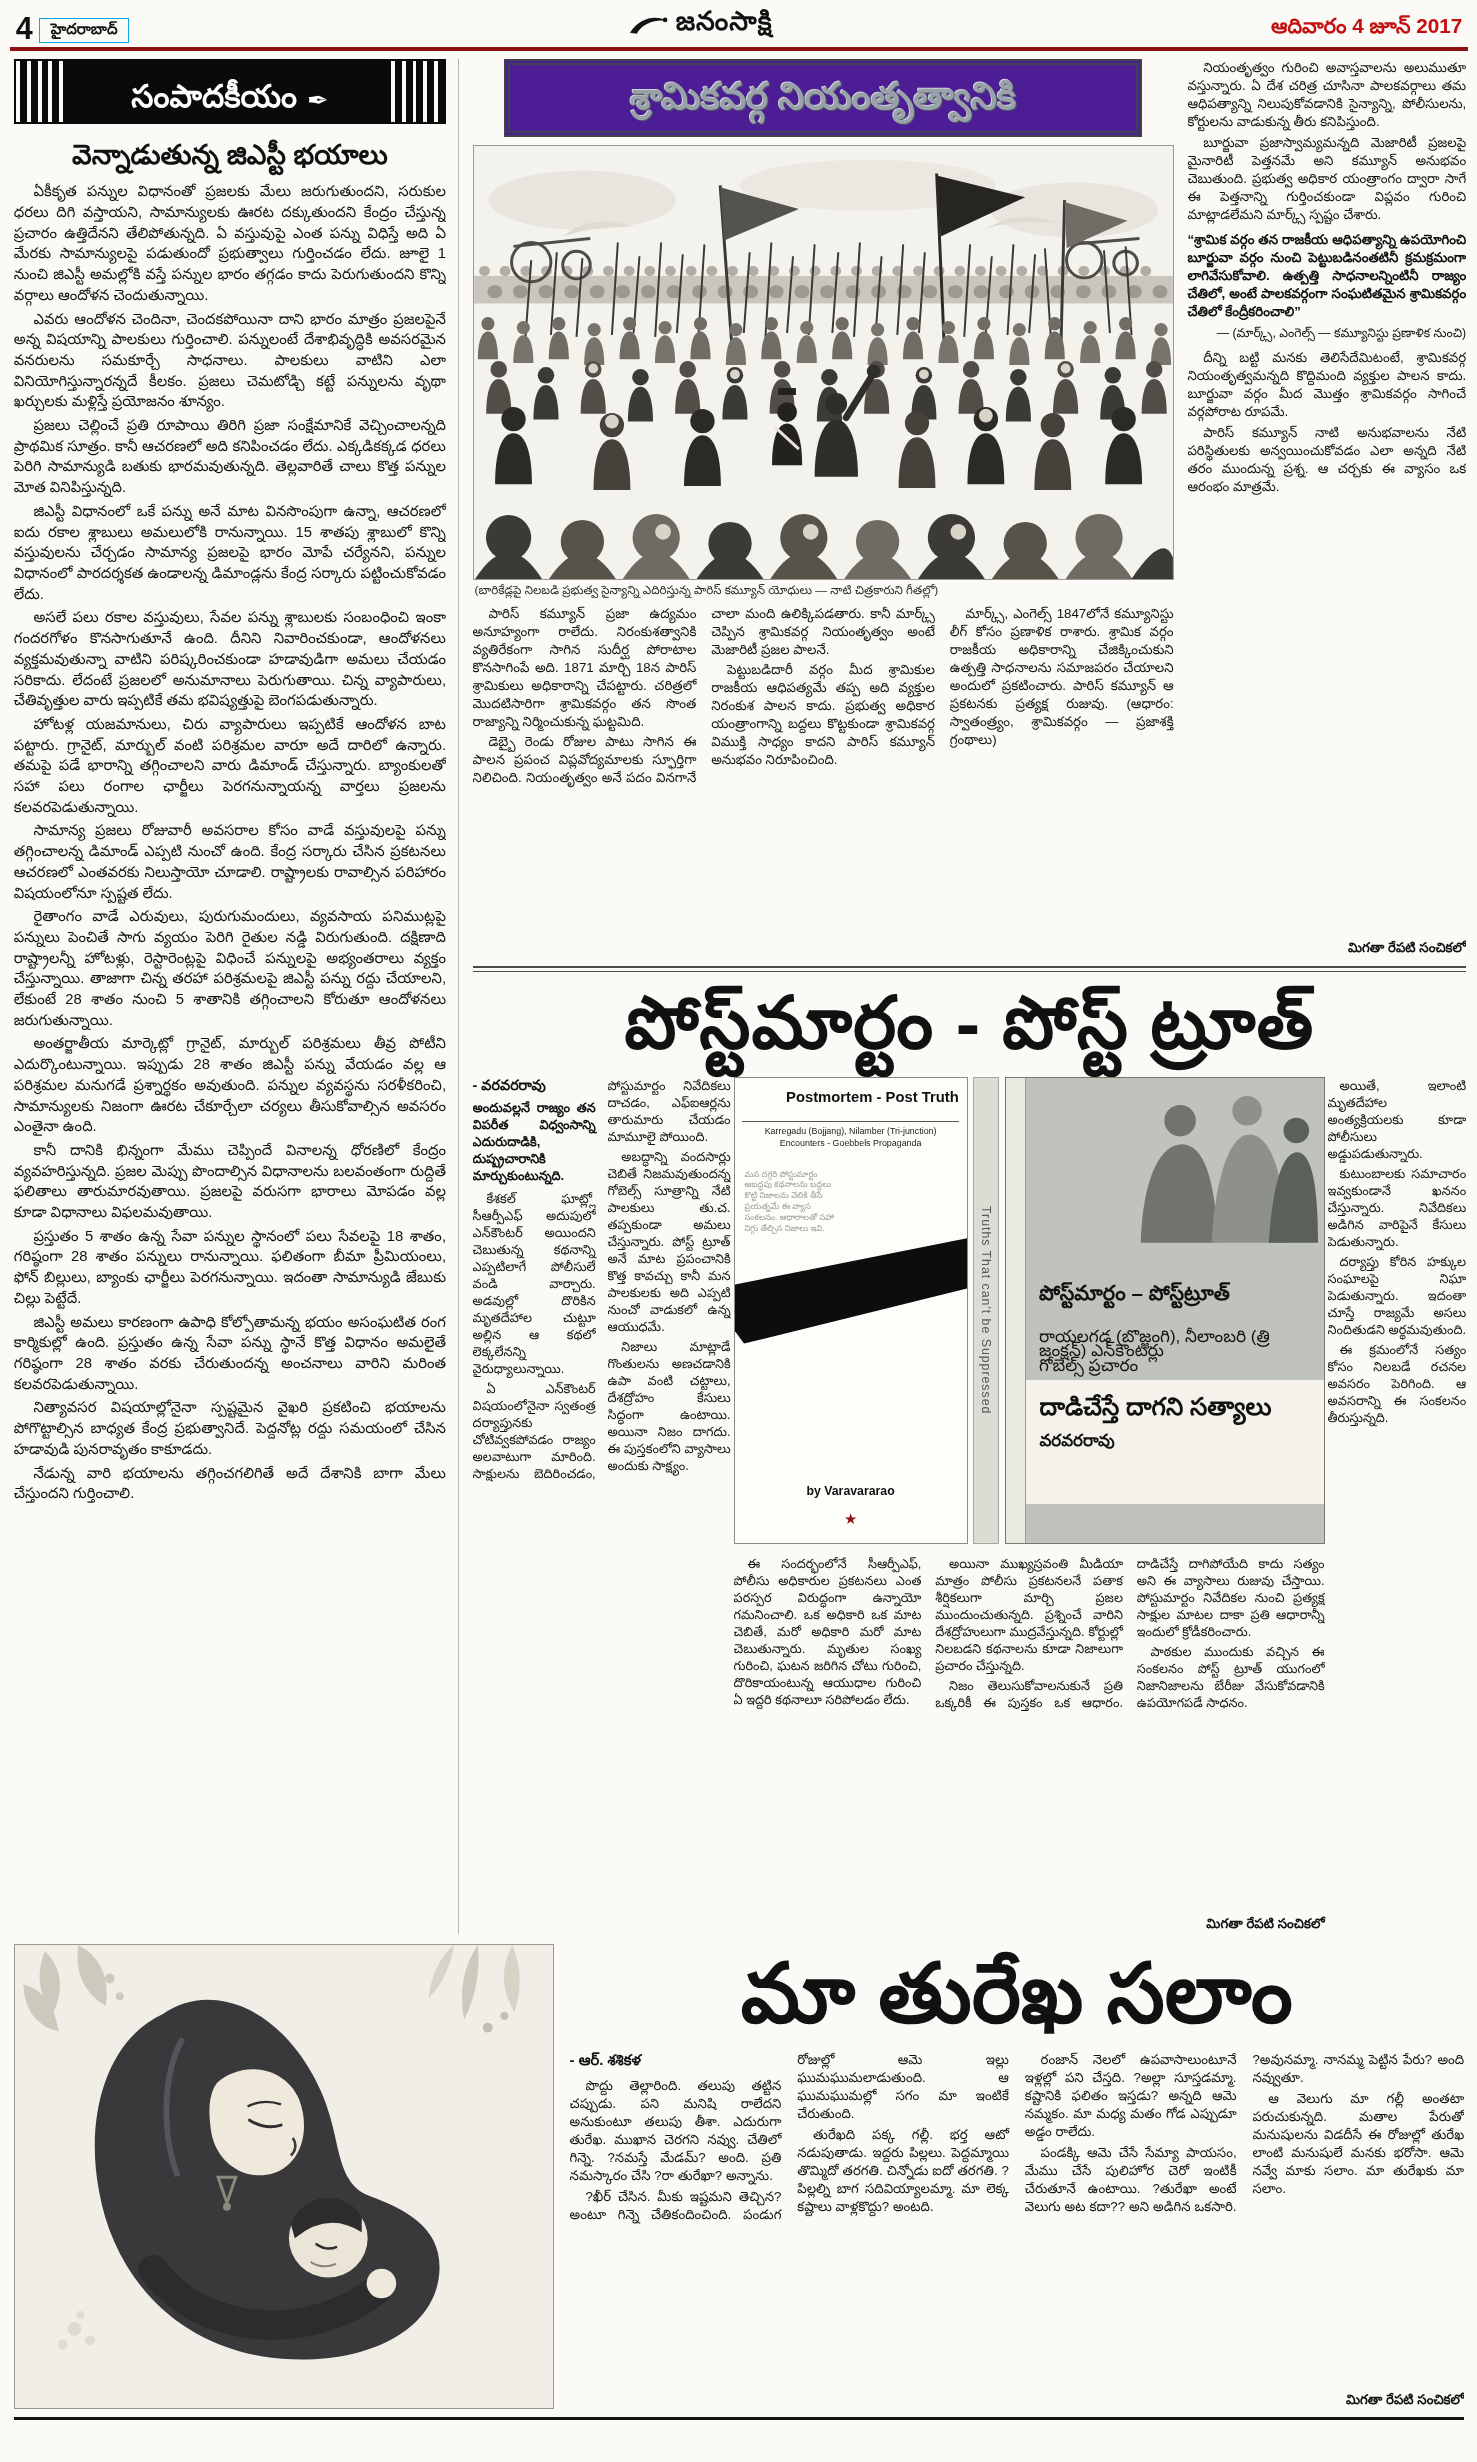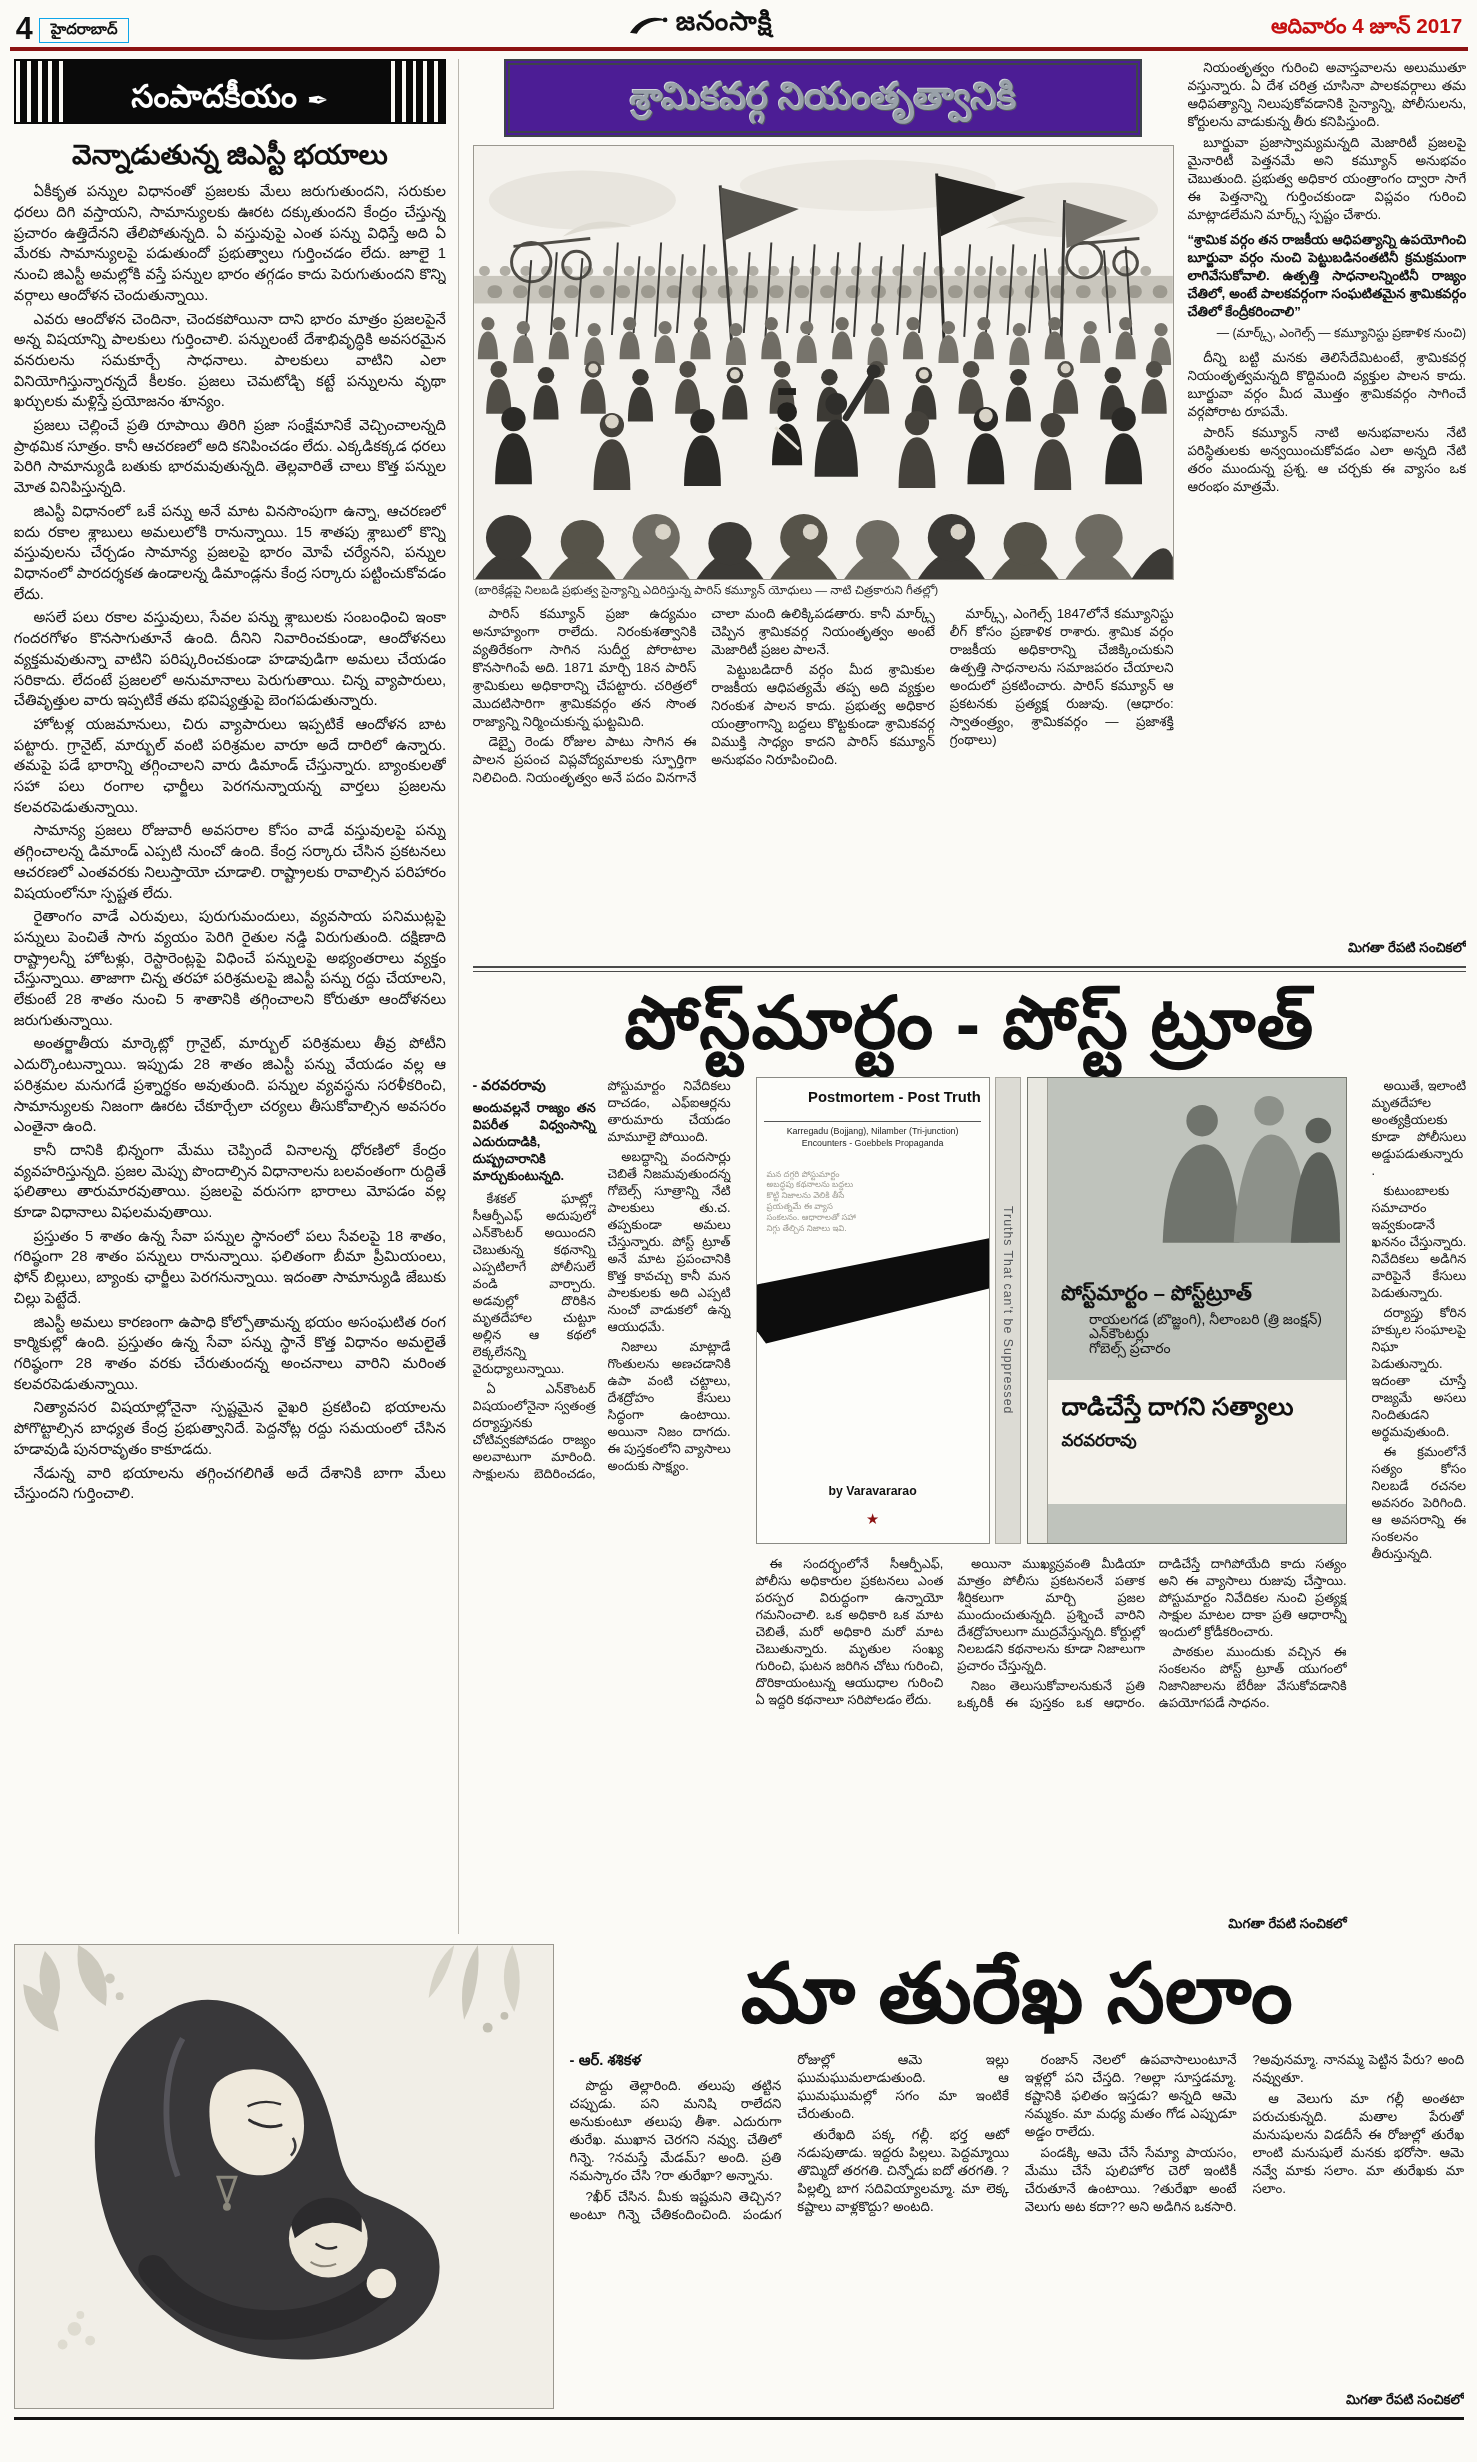--- a/index.html
+++ b/index.html
@@ -48,42 +48,42 @@
   .quote{font-weight:bold;color:#101010;margin:6.9px 0 3px;}
   .attrib{text-align:right;font-size:12.3px;margin-bottom:6.9px;}
   .credit{font-weight:bold;font-size:13.3px;background:#fbfaf6;padding-left:9.9px;}
   .abs-credit{position:absolute;bottom:0;right:0;}
 
   
   .section-divider{border-top:2px solid #4a4a4a;border-bottom:1px solid #4a4a4a;height:5.9px;margin:8.9px 0 5.9px;}
 
   
   .pm-headline{text-align:center;font-size:73px;line-height:1.25;font-weight:800;letter-spacing:1px;white-space:nowrap;}
-  .pm-grid{flex:1;display:flex;gap:25px;margin-top:7.9px;overflow:hidden;}
+  .pm-grid{flex:1;display:flex;gap:3px;margin-top:7.9px;overflow:hidden;}
   .pm-left{width:258px;column-count:2;column-gap:11.8px;font-size:12.8px;line-height:17px;text-align:justify;overflow:hidden;overflow-wrap:anywhere;}
   .pm-left .plist p{text-indent:13.8px;margin-bottom:3px;}
   .pm-byline{font-weight:bold;font-size:14.3px;margin-bottom:5.9px;}
   .pm-intro{font-weight:bold;margin-bottom:5.9px;}
   .pm-center{width:591px;display:flex;flex-direction:column;position:relative;}
   .books{height:467px;display:flex;gap:5.9px;}
   .book-en{width:234px;background:#fdfdfa;border:1px solid #8a8a84;position:relative;padding:11.8px 7.9px;overflow:hidden;}
   .book-en-title{font-size:14.8px;font-weight:bold;text-align:right;border-bottom:1px solid #555;padding-bottom:16px;}
   .book-en-sub{font-size:8.9px;text-align:center;color:#222;margin-top:3.9px;line-height:11.8px;}
   .book-en-scribble{position:absolute;left:9.9px;top:91px;width:99px;font-size:8.4px;color:#9d9b92;line-height:10.8px;}
   .book-en-band{position:absolute;left:-29.6px;top:148px;width:325px;height:118px;background:#0d0d0d;
     clip-path:polygon(0 55%,100% 0,100% 40%,12% 100%);}
   .book-en-author{position:absolute;bottom:45px;left:0;width:100%;text-align:center;font-size:12.3px;font-weight:bold;}
   .book-en-mark{position:absolute;bottom:15.8px;left:0;width:100%;text-align:center;color:#8c1212;font-size:14.8px;}
   .book-strip{width:25.6px;background:#dcdbd4;border:1px solid #a7a59d;display:flex;align-items:center;justify-content:center;}
   .book-strip span{writing-mode:vertical-rl;font-size:12.3px;color:#54575b;letter-spacing:1px;white-space:nowrap;}
   .book-te{flex:1;background:#bfc3bc;border:1px solid #75786f;position:relative;overflow:hidden;}
   .book-te-left{position:absolute;left:0;top:0;bottom:0;width:19.7px;background:#e9e8e1;border-right:1px solid #9d9b92;}
   .book-te-figs{position:absolute;right:5.9px;top:7.9px;}
   .book-te-title{position:absolute;left:33px;top:203px;font-size:20.7px;font-weight:800;}
-  .book-te-sub{position:absolute;left:33px;top:234px;font-size:14px;line-height:14.8px;width:276px;margin-left:28px;}
+  .book-te-sub{position:absolute;left:33px;top:252px;font-size:17px;line-height:14.8px;width:276px;}
   .book-te-band{position:absolute;left:19.7px;right:0;top:302px;height:124px;background:#f4f2eb;padding:11.8px 13.8px 0;}
   .book-te-tag{font-size:24.6px;line-height:1.3;font-weight:800;}
   .book-te-author{font-size:16.7px;font-weight:bold;margin-top:7.9px;}
   .pm-below{flex:1;margin-top:11.8px;column-count:3;column-gap:13.8px;font-size:12.8px;line-height:17px;text-align:justify;overflow:hidden;}
   .pm-below .plist p{text-indent:13.8px;margin-bottom:3px;}
   .pm-right{flex:1;min-width:0;font-size:12.8px;line-height:17px;text-align:justify;overflow:hidden;overflow-wrap:anywhere;position:relative;}
   .pm-right .plist p{text-indent:11.8px;margin-bottom:3px;}
 
   
   .salam{height:475px;display:flex;gap:15.8px;padding:9.9px 13.8px 0;}

